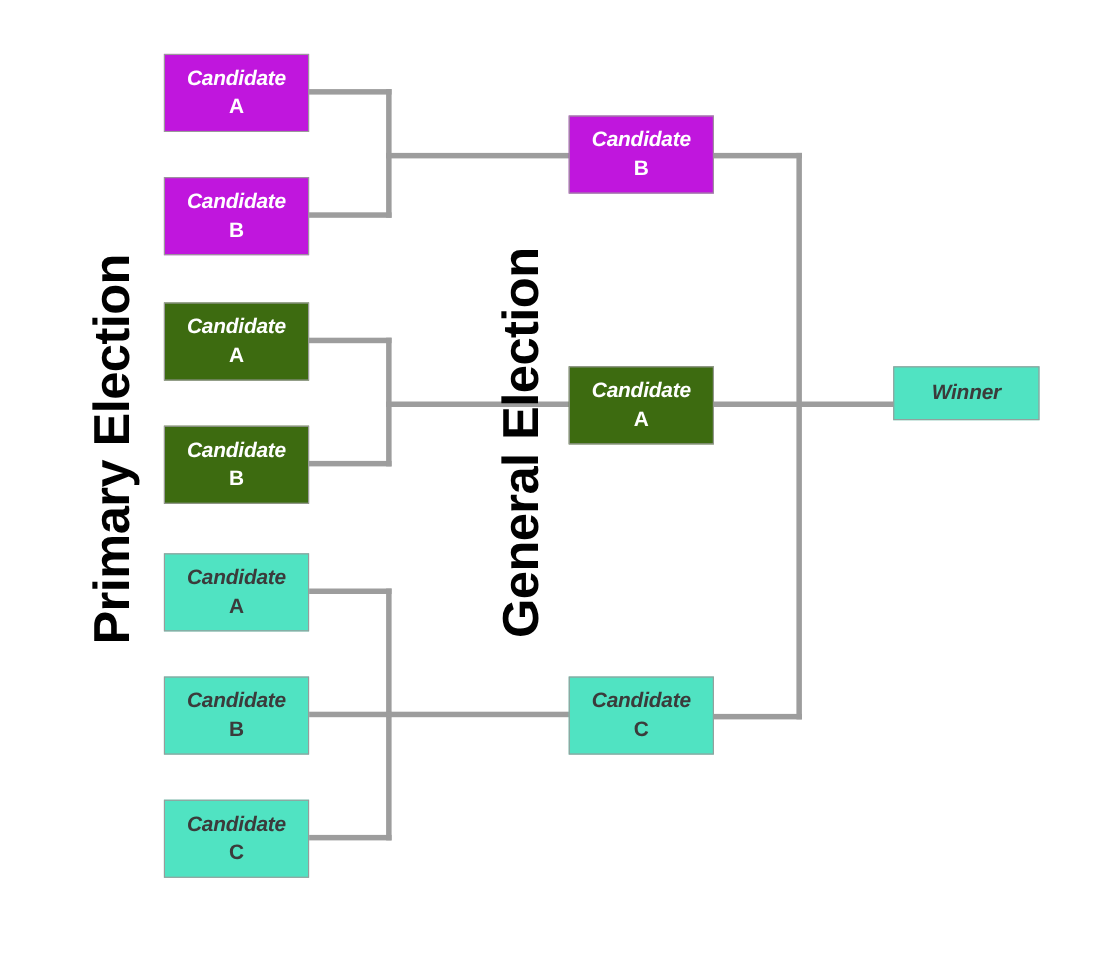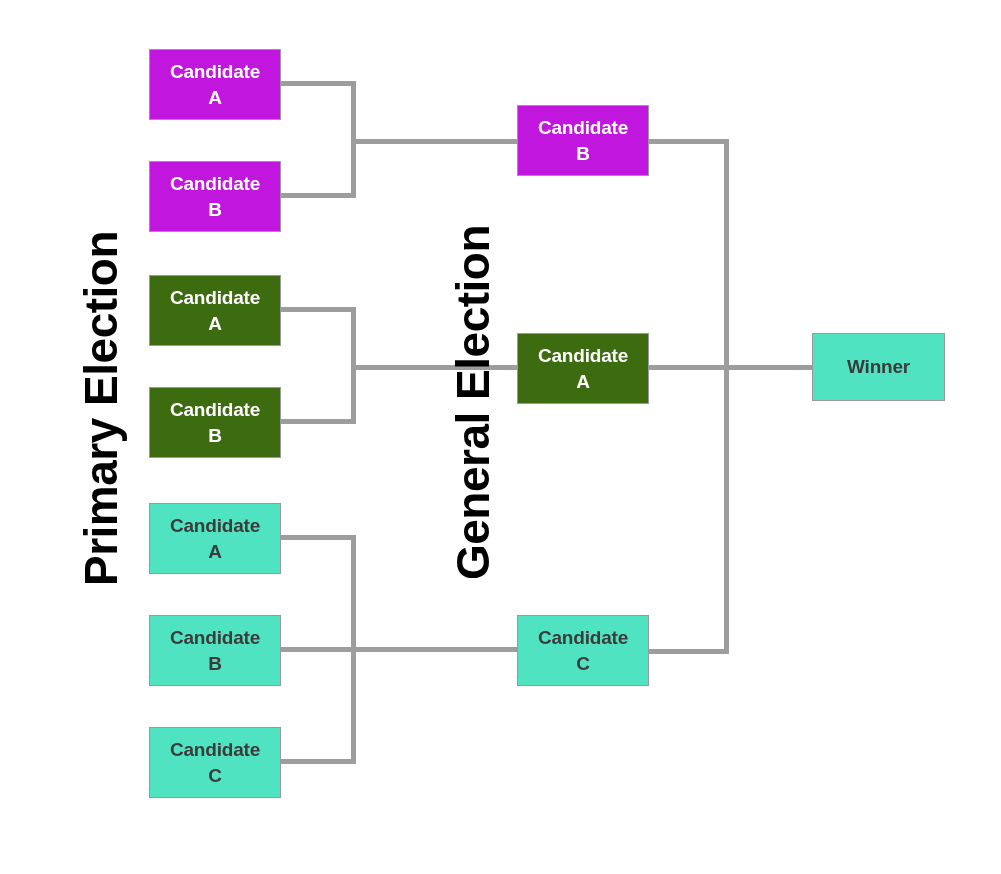--- a/index.html
+++ b/index.html
@@ -26,21 +26,21 @@
     flex-direction: column;
     align-items: center;
     justify-content: center;
     font-weight: bold;
     font-size: 19px;
     line-height: 1.35;
     letter-spacing: -0.2px;
     z-index: 5;
     text-align: center;
   }
-  .node .ln1 { display: block; }
+  .node .ln1 { display: block; font-style: italic; }
   .node .ln2 { display: block; }
   .node.single { justify-content: center; }
   .node.magenta { background: #c016dd; color: #ffffff; }
   .node.olive   { background: #3d6b10; color: #ffffff; }
   .node.teal    { background: #50e3c2; color: #3b3b3b; }
   
   .wire {
     position: absolute;
     background: #9d9d9d;
     z-index: 2;
@@ -131,17 +131,17 @@
   </div>
   <div class="node olive" style="left:517px; top:333px; width:132px; height:71px;">
     <span class="ln1">Candidate</span>
     <span class="ln2">A</span>
   </div>
   <div class="node teal" style="left:517px; top:615px; width:132px; height:71px;">
     <span class="ln1">Candidate</span>
     <span class="ln2">C</span>
   </div>
 
-  <div class="node teal single" style="left:812px; top:333px; width:133px; height:68px;">
+  <div class="node teal single" style="left:812px; top:333px; width:133px; height:49px;">
     <span class="ln1">Winner</span>
   </div>
 
 </div>
 
 </body></html>

